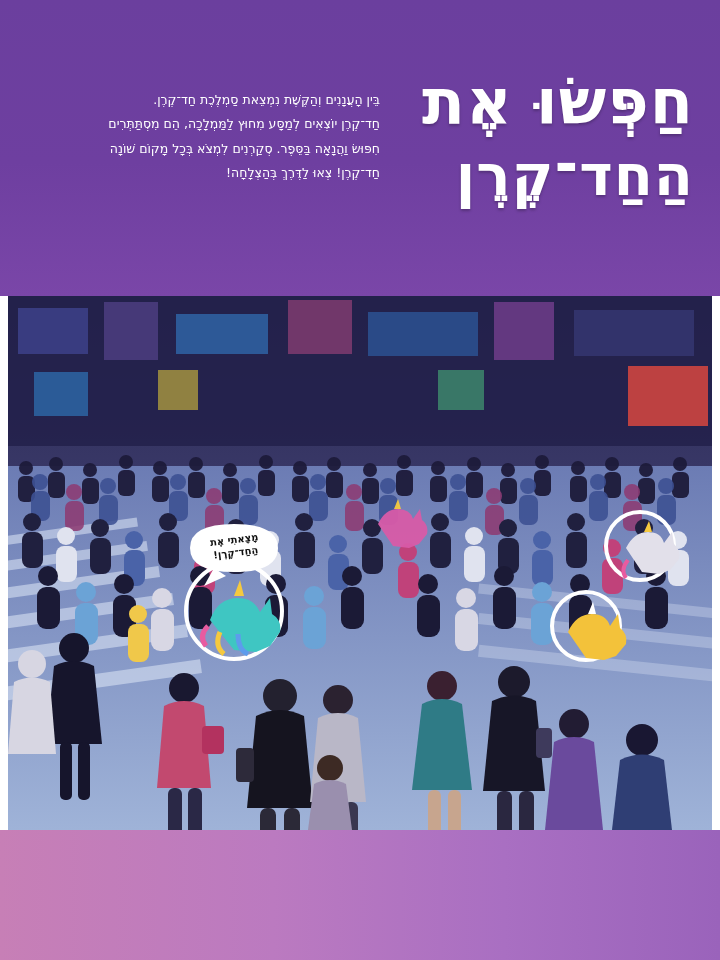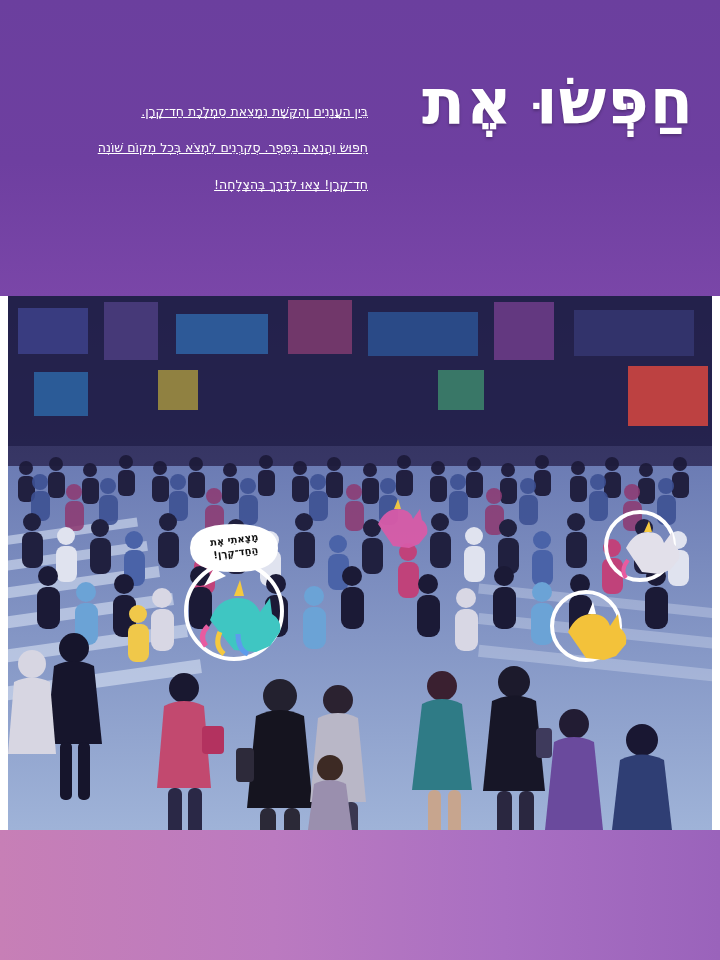--- a/index.html
+++ b/index.html
@@ -23,21 +23,21 @@
     text-shadow:0 2px 3px rgba(0,0,0,.25);
     white-space:nowrap;
   }
   .title-line.l2{margin-top:14px;font-size:57px;}
 
   .blurb{
     position:absolute;right:340px;top:88px;width:312px;direction:rtl;
     text-align:right;color:#ffffff;font-size:12.5px;line-height:1.95;
     font-family:"DejaVu Sans", sans-serif;
   }
-  .blurb p{margin:12px;text-decoration:underline;}
+  .blurb p{margin:0;}
 
   
   .art{
     position:absolute;left:8px;top:296px;width:704px;height:534px;
     overflow:hidden;background:#2c2b55;
   }
   .art svg{display:block;}
 
   
   .bottom-band{
@@ -55,24 +55,26 @@
 </style>
 </head>
 <body>
 
 <div class="page">
 
   <div class="top-panel">
 
     <div class="title-block">
       <div class="title-line l1">חַפְּשׂוּ אֶת</div>
+      <div class="title-line l2">הַחַד־קֶרֶן</div>
     </div>
 
     <div class="blurb">
       <p>בֵּין הָעֲנָנִים וְהַקֶּשֶׁת נִמְצֵאת סַמְלֶכֶת חַד־קֶרֶן.</p>
+      <p>חַד־קֶרֶן יוֹצְאִים לְמַסָּע מִחוּץ לַמַּמְלָכָה, הֵם מִסְתַּתְּרִים</p>
       <p>חִפּוּשׂ וַהֲנָאָה בַּסֵּפֶר. סְקַרְנִים לִמְצֹא בְּכָל מָקוֹם שׁוֹנָה</p>
       <p>חַד־קֶרֶן! צְאוּ לַדֶּרֶךְ בְּהַצְלָחָה!</p>
     </div>
   </div>
 
   <div class="art">
     <svg width="704" height="534" viewBox="0 0 704 534" xmlns="http://www.w3.org/2000/svg">
       <defs>
         <linearGradient id="bg" x1="0" y1="0" x2="0" y2="1">
           <stop offset="0%" stop-color="#2b2a52"></stop>

